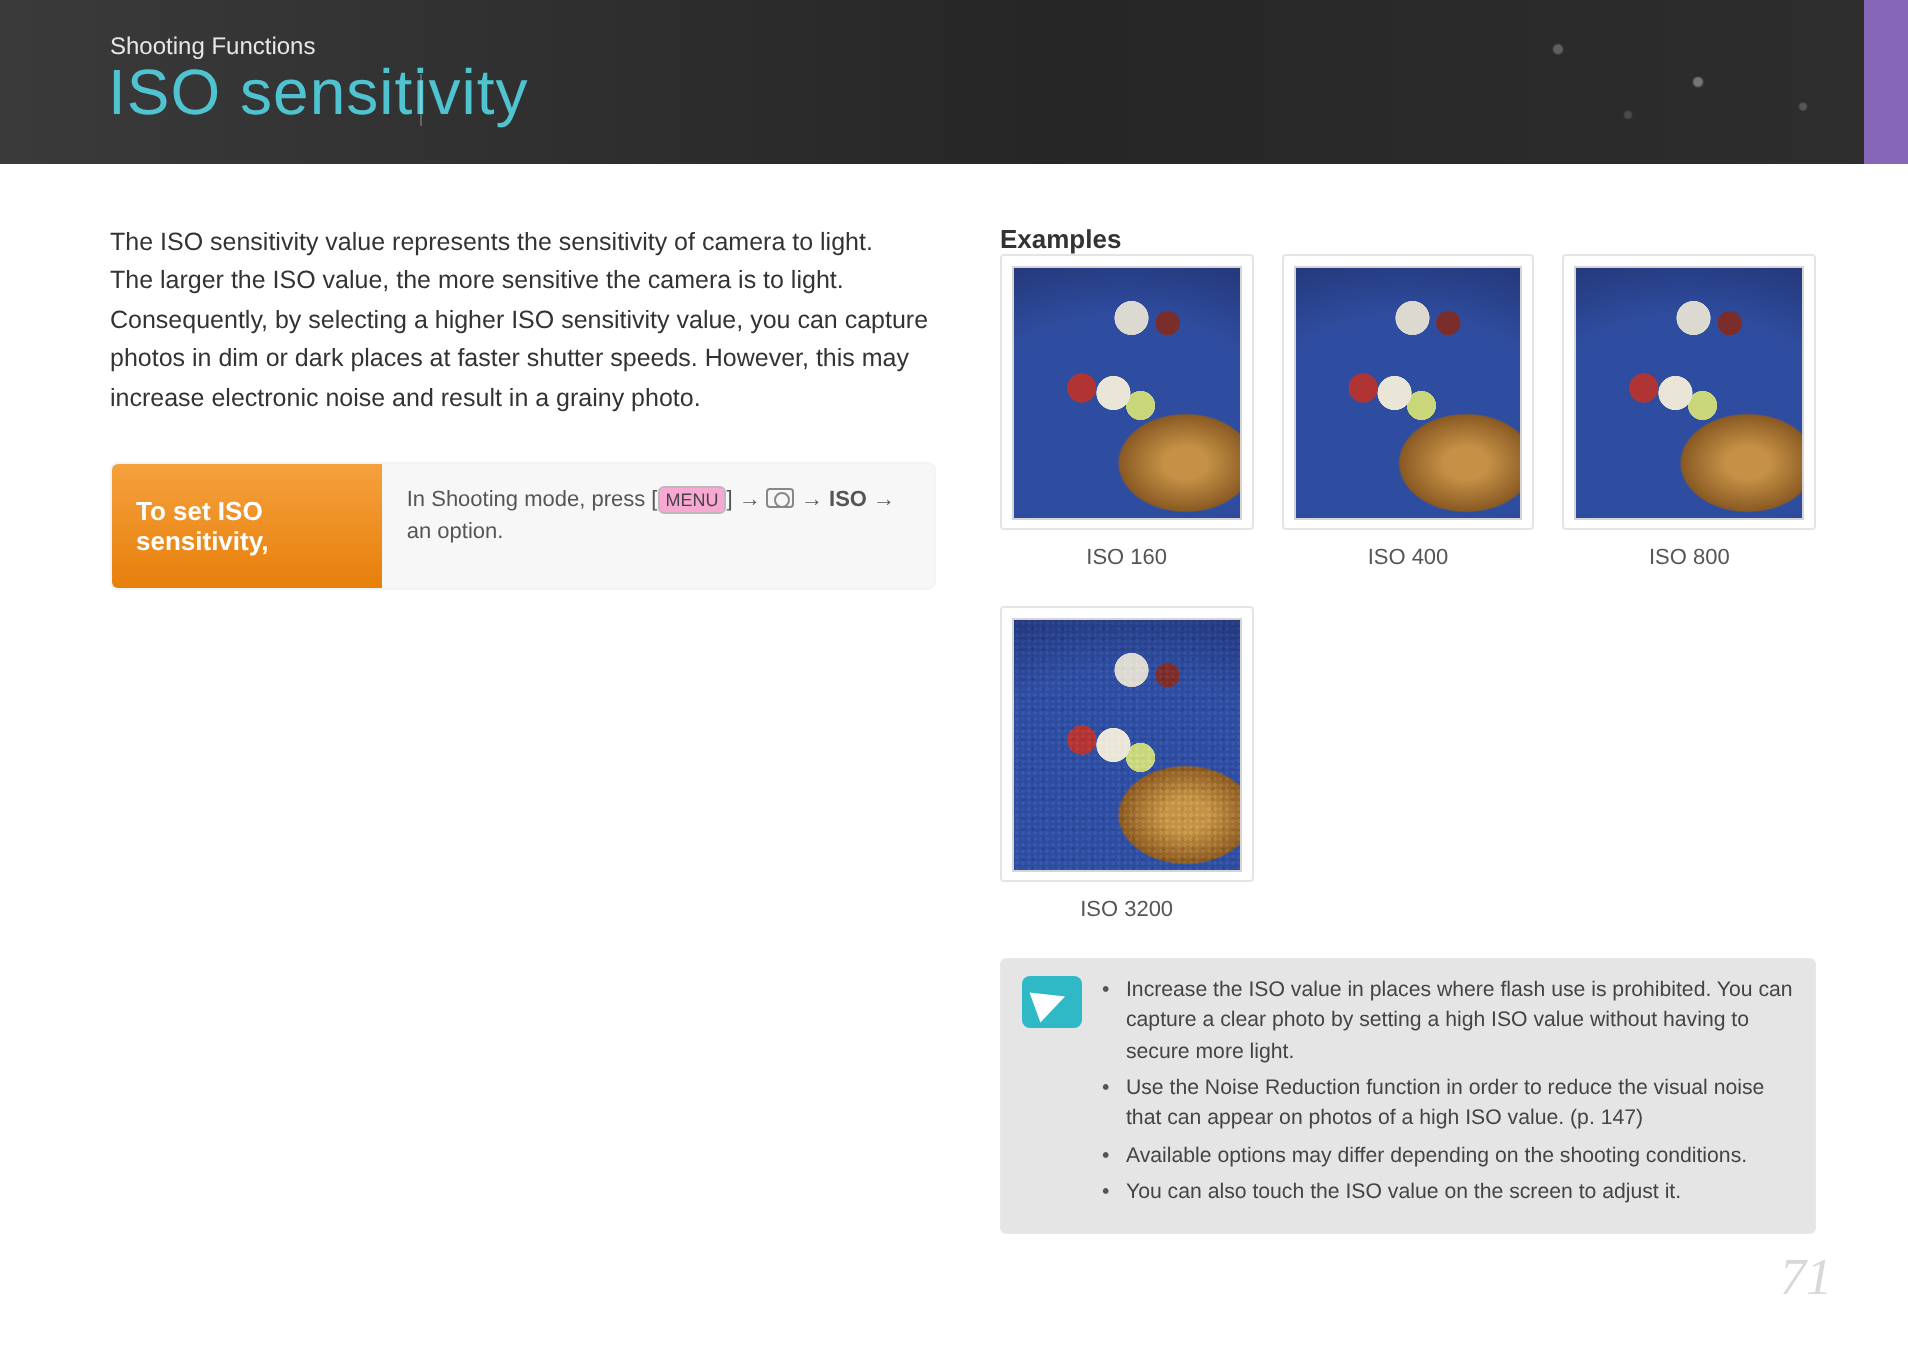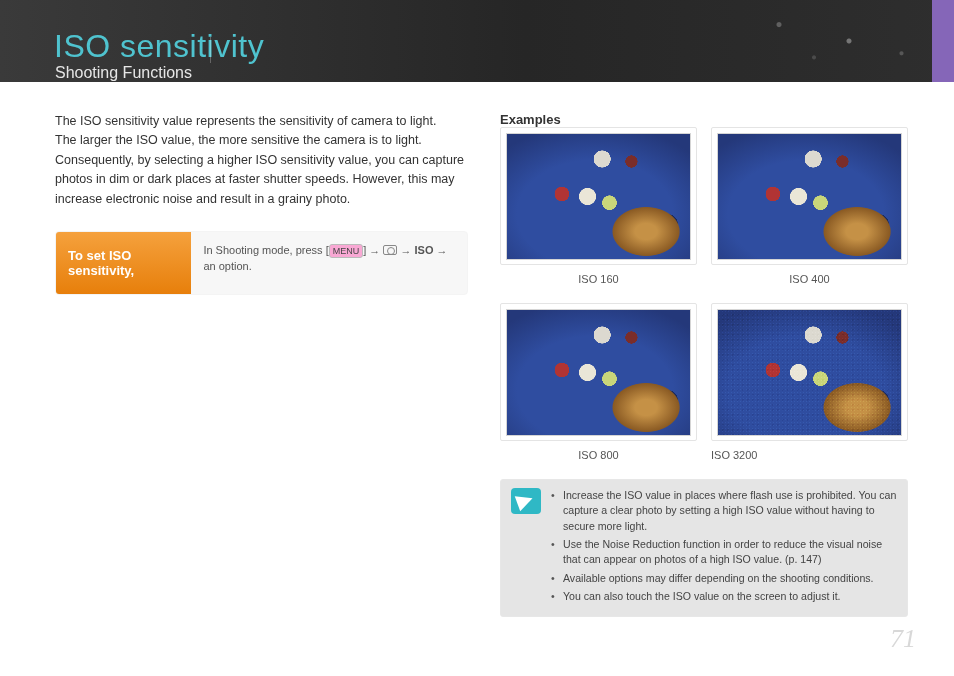--- a/index.html
+++ b/index.html
@@ -31,23 +31,22 @@
   }
   .header-accent {
     position: absolute;
     right: 0; top: 0; bottom: 0;
     width: 22px;
     background: #8566b8;
   }
   .header .breadcrumb {
     position: absolute;
     left: 55px; top: 16px;
-    font-size: 16px;
+    font-size: 12px;
     color: #e6e6e6;
-    margin-top: 48px;
   }
   .header .title {
     position: absolute;
     left: 54px; top: 28px;
     font-size: 32px;
     font-weight: 400;
     letter-spacing: .5px;
     font-family: "Segoe UI Light", "Segoe UI", Arial, sans-serif;
     color: #4fc3cf;
   }
@@ -120,21 +119,21 @@
     left:3px; top:1px;
     width:6px; height:6px;
     border:1px solid #888;
     border-radius:50%;
   }
 
   .examples-head { font-size: 13px; font-weight: 700; margin-bottom: 0; }
 
   .grid {
     display: grid;
-    grid-template-columns: 1fr 1fr;
+    grid-template-columns: 1fr 1fr 1fr;
     gap: 18px 14px;
   }
   .card {
     border: 1px solid #e4e4e4;
     border-radius: 2px;
     padding: 5px 5px 4px 5px;
     text-align: center;
   }
   .thumb {
     width: 100%;
@@ -255,21 +254,21 @@
       <div>
         <div class="card">
           <div class="thumb"></div>
         </div>
         <div class="caption" style="text-align:center">ISO 800</div>
       </div>
       <div>
         <div class="card">
           <div class="thumb noise"></div>
         </div>
-        <div class="caption" style="">ISO 3200</div>
+        <div class="caption" style="text-align:center">ISO 3200</div>
       </div>
     </div>
 
     <div class="note">
       <div class="pen-icon"></div>
       <ul>
         <li>Increase the ISO value in places where flash use is prohibited. You can capture a clear photo by setting a high ISO value without having to secure more light.</li>
         <li>Use the Noise Reduction function in order to reduce the visual noise that can appear on photos of a high ISO value. (p. 147)</li>
         <li>Available options may differ depending on the shooting conditions.</li>
         <li>You can also touch the ISO value on the screen to adjust it.</li>

